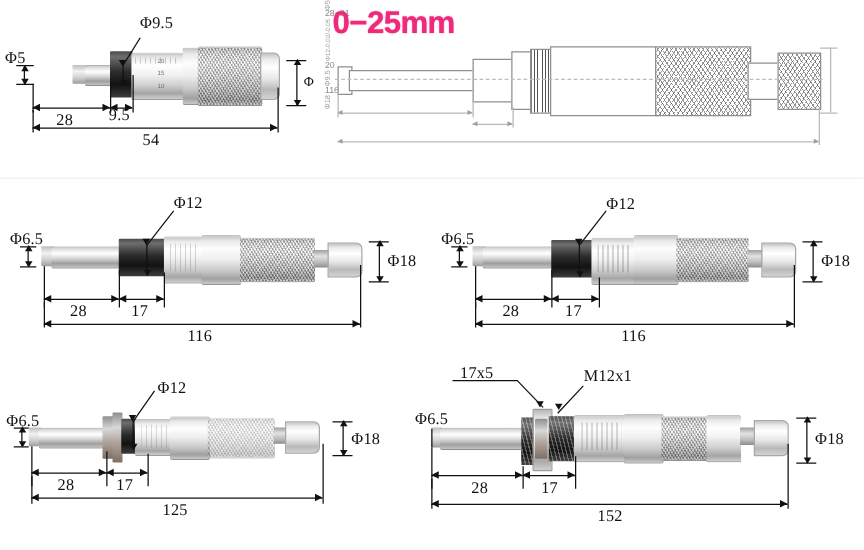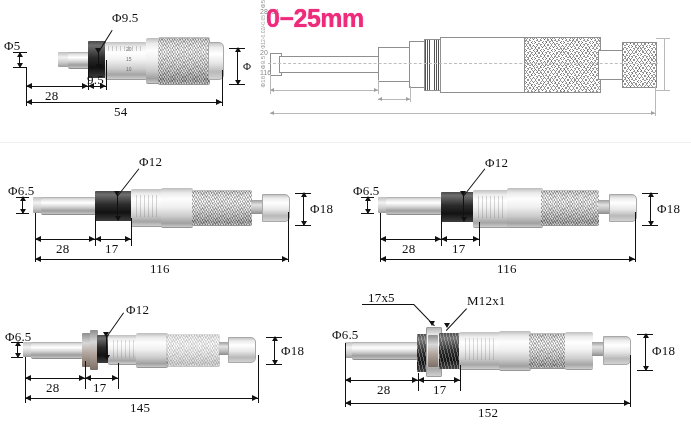--- a/index.html
+++ b/index.html
@@ -133,21 +133,21 @@
     <div class="dl dl-v" style="left:26px;top:67px;height:23px;"></div>
     <div class="dl dl-v" style="left:88px;top:67px;height:23px;"></div>
     <div class="dl dl-v" style="left:106px;top:60px;height:30px;"></div>
     <div class="dl dl-h" style="left:26px;top:86px;width:62px;"></div>
     <div class="arrow ar-l" style="left:26px;top:83px;"></div>
     <div class="arrow ar-r" style="left:82px;top:83px;"></div>
     <div class="lbl dimtxt" style="left:45px;top:88px;">28</div>
     <div class="dl dl-h" style="left:88px;top:86px;width:18px;"></div>
     <div class="arrow ar-l" style="left:88px;top:83px;"></div>
     <div class="arrow ar-r" style="left:100px;top:83px;"></div>
-    <div class="lbl dimtxt" style="left:87px;top:72px;">9.5</div>
+    <div class="lbl dimtxt" style="left:87px;top:84px;">9.5</div>
 
     <div class="dl dl-v" style="left:222px;top:70px;height:36px;"></div>
     <div class="dl dl-v" style="left:26px;top:88px;height:18px;"></div>
     <div class="dl dl-h" style="left:26px;top:102px;width:196px;"></div>
     <div class="arrow ar-l" style="left:26px;top:99px;"></div>
     <div class="arrow ar-r" style="left:216px;top:99px;"></div>
     <div class="lbl dimtxt" style="left:114px;top:104px;">54</div>
 
     <div class="dl dl-h" style="left:229px;top:48px;width:16px;"></div>
     <div class="dl dl-h" style="left:229px;top:84px;width:16px;"></div>
@@ -341,21 +341,21 @@
     <div class="dl dl-h" style="left:85px;top:93px;width:33px;"></div>
     <div class="arrow ar-l" style="left:85px;top:90px;"></div>
     <div class="arrow ar-r" style="left:112px;top:90px;"></div>
     <div class="lbl dimtxt" style="left:93px;top:95px;">17</div>
 
     <div class="dl dl-v" style="left:258px;top:70px;height:48px;"></div>
     <div class="dl dl-v" style="left:25px;top:96px;height:22px;"></div>
     <div class="dl dl-h" style="left:25px;top:113px;width:233px;"></div>
     <div class="arrow ar-l" style="left:25px;top:110px;"></div>
     <div class="arrow ar-r" style="left:252px;top:110px;"></div>
-    <div class="lbl dimtxt" style="left:130px;top:115px;">145</div>
+    <div class="lbl dimtxt" style="left:130px;top:115px;">125</div>
 
     <div class="dl dl-h" style="left:266px;top:52px;width:16px;"></div>
     <div class="dl dl-h" style="left:266px;top:79px;width:16px;"></div>
     <div class="dl dl-v" style="left:274px;top:52px;height:27px;"></div>
     <div class="arrow ar-u" style="left:272px;top:51px;"></div>
     <div class="arrow ar-d" style="left:272px;top:75px;"></div>
     <div class="lbl dimtxt" style="left:281px;top:58px;">Φ18</div>
   </div>
 
   <div class="panel" style="left:345px;top:285px;width:346px;height:155px;">

